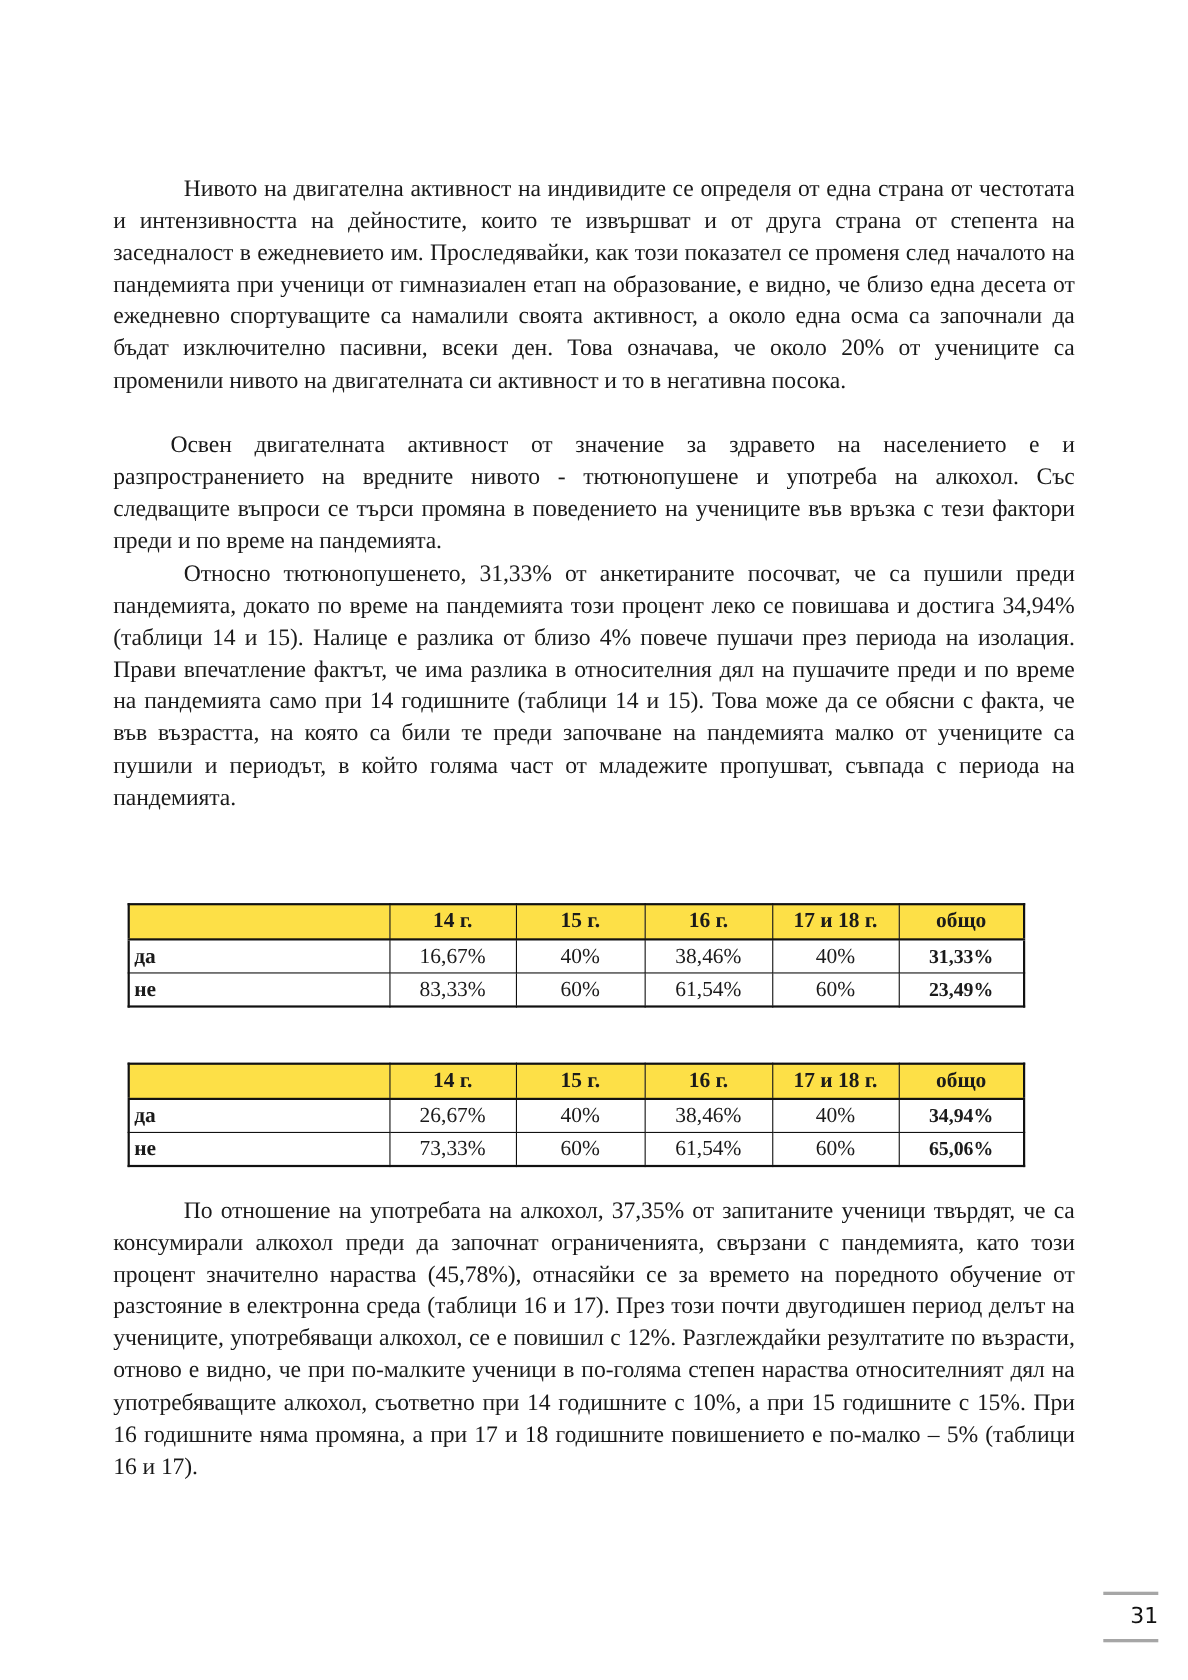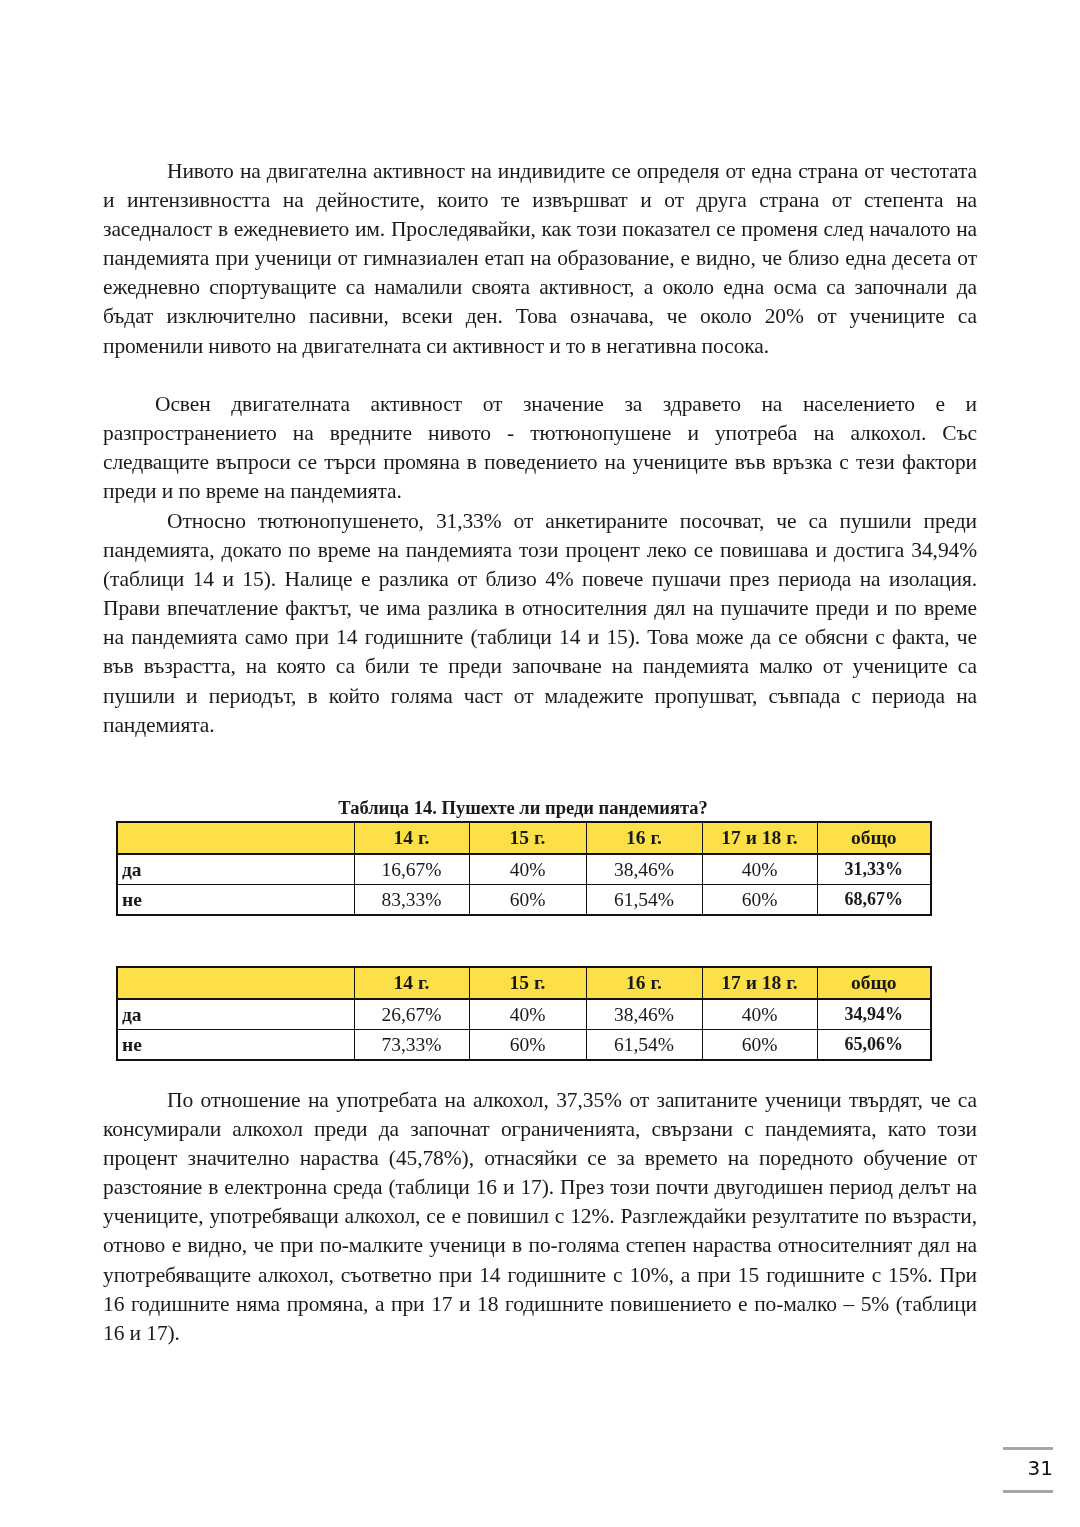--- a/index.html
+++ b/index.html
@@ -60,21 +60,20 @@
 </style>
 </head>
 <body>
 
 <div class="page">
 
   <p class="para" id="p1">Нивото на двигателна активност на индивидите се определя от една страна от честотата и интензивността на дейностите, които те извършват и от друга страна от степента на заседналост в ежедневието им. Проследявайки, как този показател се променя след началото на пандемията при ученици от гимназиален етап на образование, е видно, че близо една десета от ежедневно спортуващите са намалили своята активност, а около една осма са започнали да бъдат изключително пасивни, всеки ден. Това означава, че около 20% от учениците са променили нивото на двигателната си активност и то в негативна посока.</p>
   <p class="para ind2" id="p2">Освен двигателната активност от значение за здравето на населението е и разпространението на вредните нивото - тютюнопушене и употреба на алкохол. Със следващите въпроси се търси промяна в поведението на учениците във връзка с тези фактори преди и по време на пандемията.</p>
   <p class="para" id="p3">Относно тютюнопушенето, 31,33% от анкетираните посочват, че са пушили преди пандемията, докато по време на пандемията този процент леко се повишава и достига 34,94% (таблици 14 и 15). Налице е разлика от близо 4% повече пушачи през периода на изолация. Прави впечатление фактът, че има разлика в относителния дял на пушачите преди и по време на пандемията само при 14 годишните (таблици 14 и 15). Това може да се обясни с факта, че във възрастта, на която са били те преди започване на пандемията малко от учениците са пушили и периодът, в който голяма част от младежите пропушват, съвпада с периода на пандемията.</p>
 
-  <p class="tcaption" id="cap14">Таблица 14. Пушехте ли преди пандемията?</p>
   <table class="data" id="tbl14">
     <colgroup>
         <col class="c0">
         <col class="c1">
         <col class="c2">
         <col class="c3">
         <col class="c4">
         <col class="c5">
       </colgroup>
     <thead>
@@ -95,21 +94,21 @@
         <td>38,46%</td>
         <td>40%</td>
         <td class="total">31,33%</td>
       </tr>
       <tr>
         <td class="rowlabel">не</td>
         <td>83,33%</td>
         <td>60%</td>
         <td>61,54%</td>
         <td>60%</td>
-        <td class="total">68,67%</td>
+        <td class="total">23,49%</td>
       </tr>
     </tbody>
   </table>
 
   <table class="data" id="tbl15">
     <colgroup>
         <col class="c0">
         <col class="c1">
         <col class="c2">
         <col class="c3">

